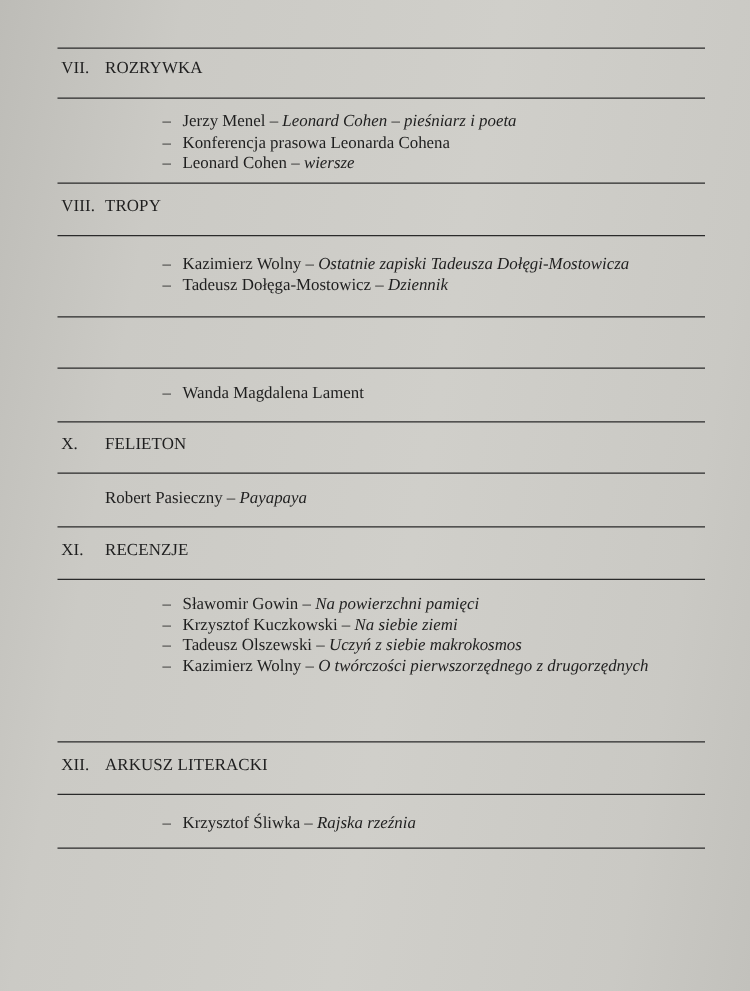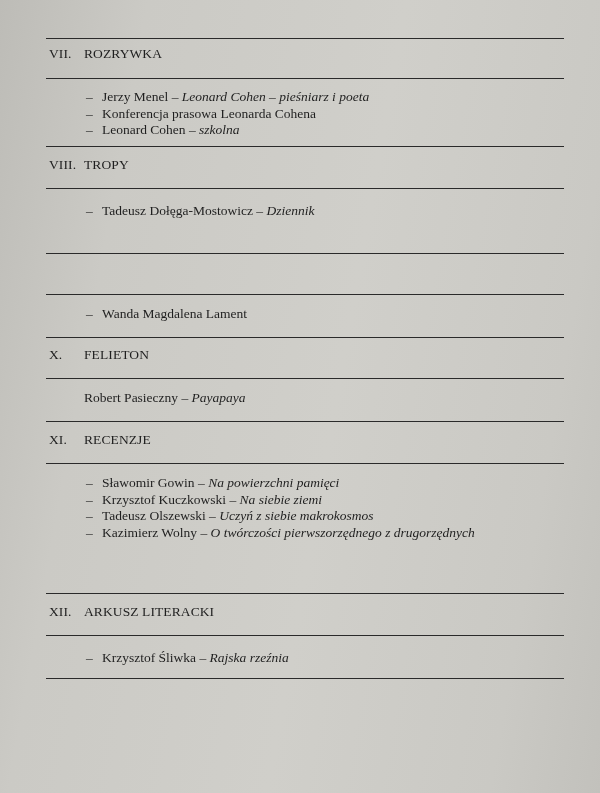--- a/index.html
+++ b/index.html
@@ -15,21 +15,21 @@
     .rule {
       position: absolute; left: 30px; width: 518px; height: 0;
       border-top: 1.6px solid #2a2a2a;
     }
     .heading {
       position: absolute; left: 33px; font-size: 13.5px; letter-spacing: 0.1px;
       white-space: nowrap;
     }
     .heading .num { display: inline-block; width: 35px; }
     .entries { position: absolute; left: 70px; font-size: 13.5px; line-height: 16.5px; }
-    .entry { white-space: nowrap; }
+    .entry { white-space: nowrap; margin-left: 44px; }
     .entry .dash { display: inline-block; width: 16px; }
     .entry i { font-style: italic; }
     .plain { position: absolute; left: 68px; font-size: 13.5px; white-space: nowrap; }
     .footer {
       position: absolute; left: 28px; top: 711px; width: 530px;
       font-size: 13.5px; line-height: 17px;
     }
   </style>
 </head>
 <body>
@@ -37,29 +37,30 @@
 <div class="page">
 
   <div class="rule" style="top:38px"></div>
   <div class="heading" style="top:46px">
     <span class="num">VII.</span><span>ROZRYWKA</span>
   </div>
   <div class="rule" style="top:78px"></div>
   <div class="entries" style="top:89px">
     <div class="entry"><span class="dash">–</span><span>Jerzy Menel</span><span> – </span><i>Leonard Cohen – pieśniarz i poeta</i></div>
     <div class="entry"><span class="dash">–</span><span>Konferencja prasowa Leonarda Cohena</span></div>
-    <div class="entry"><span class="dash">–</span><span>Leonard Cohen</span><span> – </span><i>szkolna</i></div>
+    <div class="entry"><span class="dash">–</span><span>Leonard Cohen</span><span> – </span><i>wiersze</i></div>
   </div>
 
   <div class="rule" style="top:146px"></div>
   <div class="heading" style="top:157px">
     <span class="num">VIII.</span><span>TROPY</span>
   </div>
   <div class="rule" style="top:188px"></div>
   <div class="entries" style="top:203px">
+    <div class="entry"><span class="dash">–</span><span>Kazimierz Wolny</span><span> – </span><i>Ostatnie zapiski Tadeusza Dołęgi-Mostowicza</i></div>
     <div class="entry"><span class="dash">–</span><span>Tadeusz Dołęga-Mostowicz</span><span> – </span><i>Dziennik</i></div>
   </div>
 
   <div class="rule" style="top:253px"></div>
   <div class="rule" style="top:294px"></div>
   <div class="entries" style="top:306px">
     <div class="entry"><span class="dash">–</span><span>Wanda Magdalena Lament</span></div>
   </div>
 
   <div class="rule" style="top:337px"></div>

